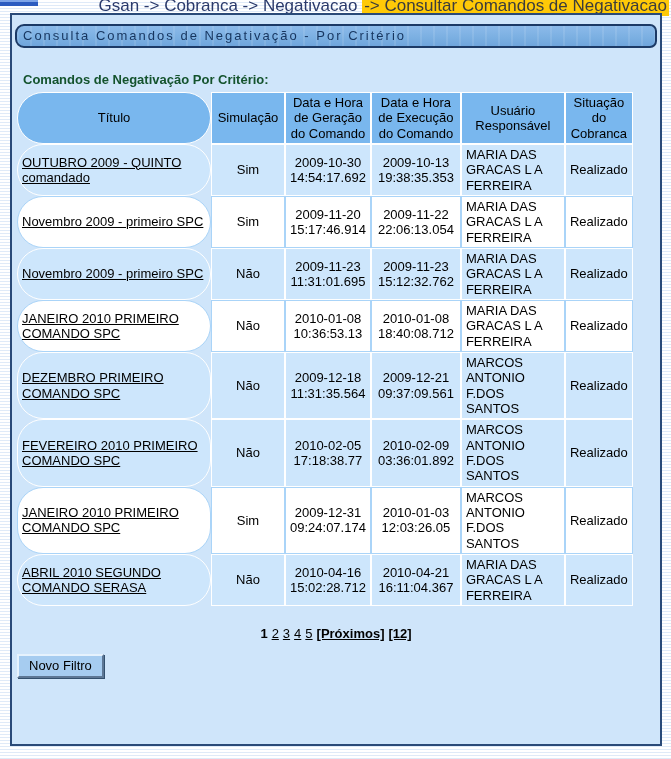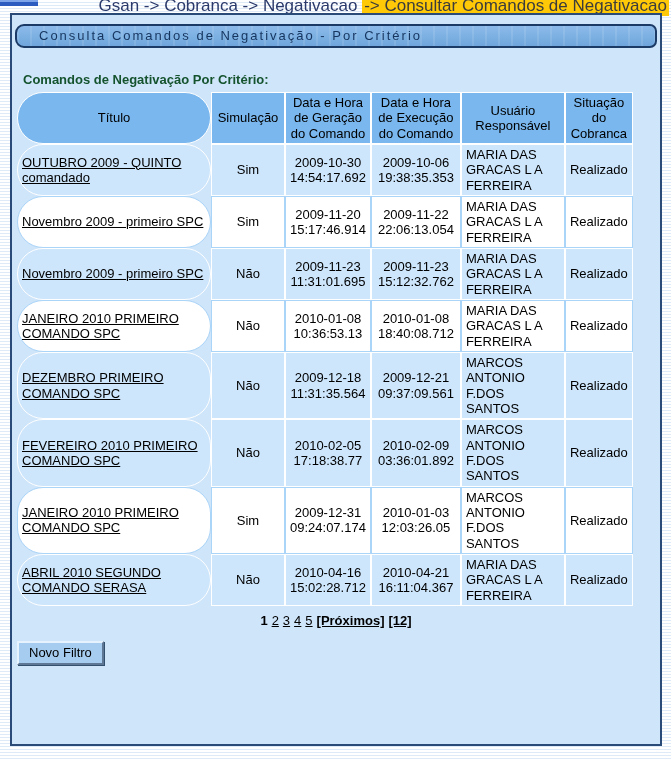--- a/index.html
+++ b/index.html
@@ -26,21 +26,21 @@
     position:absolute; left:10px; top:13px; width:652px; height:733px;
     background:#cfe5fa; border:2px solid #2a4a78;
   }
   .title-bar {
     margin:9px 3px 0 3px; height:24px;
     border:2px solid #1c3a66; border-radius:9px 7px 7px 9px;
     background:
       repeating-linear-gradient(90deg, rgba(255,255,255,0.10) 0 2px, rgba(0,0,0,0) 2px 13px),
       linear-gradient(180deg,#8cbaea 0%,#7cb0e2 55%,#6fa5dc 100%);
     color:#16355f; font-size:13px; line-height:20px;
-    letter-spacing:2px; padding-left:22px; overflow:hidden; white-space:nowrap;
+    letter-spacing:2px; padding-left:6px; overflow:hidden; white-space:nowrap;
   }
   .section-label {
     margin:24px 0 5px 11px; font-size:13px; font-weight:bold; color:#14532d;
   }
   table.cmd {
     margin-left:5px; border-collapse:separate; border-spacing:0; table-layout:fixed;
   }
   table.cmd th, table.cmd td {
     font-size:13px; font-weight:normal; color:#000;
     vertical-align:middle; line-height:1.18;
@@ -51,21 +51,21 @@
   tr.row-b td { background:#cde6fc; border:1px solid #ffffff; }
   tr.row-w td { background:#ffffff; border:1px solid #aad4f8; }
   .c0 { width:194px; text-align:left;border-radius:26px; }
   .c1 { width:74px;  text-align:center; }
   .c2 { width:84px;  text-align:center; }
   .c3 { width:90px;  text-align:center;margin-top:12px; }
   .c4 { width:104px; text-align:left; }
   .c5 { width:68px;  text-align:center; }
   a.title-link { color:#000; text-decoration:underline; cursor:pointer; }
   .pagination {
-    margin-top:7px; text-align:center; font-size:13px; color:#000;
+    margin-top:20px; text-align:center; font-size:13px; color:#000;
   }
   .pagination span, .pagination a { margin:0 2px; }
   .pg-current { font-weight:bold; }
   .pg-link { color:#000; text-decoration:underline; cursor:pointer; }
   .pg-strong { color:#000; font-weight:bold; text-decoration:underline; cursor:pointer; }
   .novo-filtro {
     display:block; margin:13px 0 0 5px;
     font-family:"Liberation Sans", sans-serif; font-size:13px; color:#000;
     background:#a6ccf0; padding:2px 10px 3px 10px;
     border-top:2px solid #e6f2fd; border-left:2px solid #e6f2fd;
@@ -101,21 +101,21 @@
             <th class="c3">Data e Hora de Execução do Comando</th>
             <th class="c4">Usuário Responsável</th>
             <th class="c5">Situação do Cobranca</th>
           </tr>
       </thead>
       <tbody id="table-body">
           <tr class="row-b">
             <td class="c0"><a class="title-link">OUTUBRO 2009 - QUINTO comandado</a></td>
             <td class="c1">Sim</td>
             <td class="c2">2009-10-30 14:54:17.692</td>
-            <td class="c3">2009-10-06 19:38:35.353</td>
+            <td class="c3">2009-10-13 19:38:35.353</td>
             <td class="c4">MARIA DAS GRACAS L A FERREIRA</td>
             <td class="c5">Realizado</td>
           </tr>
           <tr class="row-w">
             <td class="c0"><a class="title-link">Novembro 2009 - primeiro SPC</a></td>
             <td class="c1">Sim</td>
             <td class="c2">2009-11-20 15:17:46.914</td>
             <td class="c3">2009-11-22 22:06:13.054</td>
             <td class="c4">MARIA DAS GRACAS L A FERREIRA</td>
             <td class="c5">Realizado</td>

